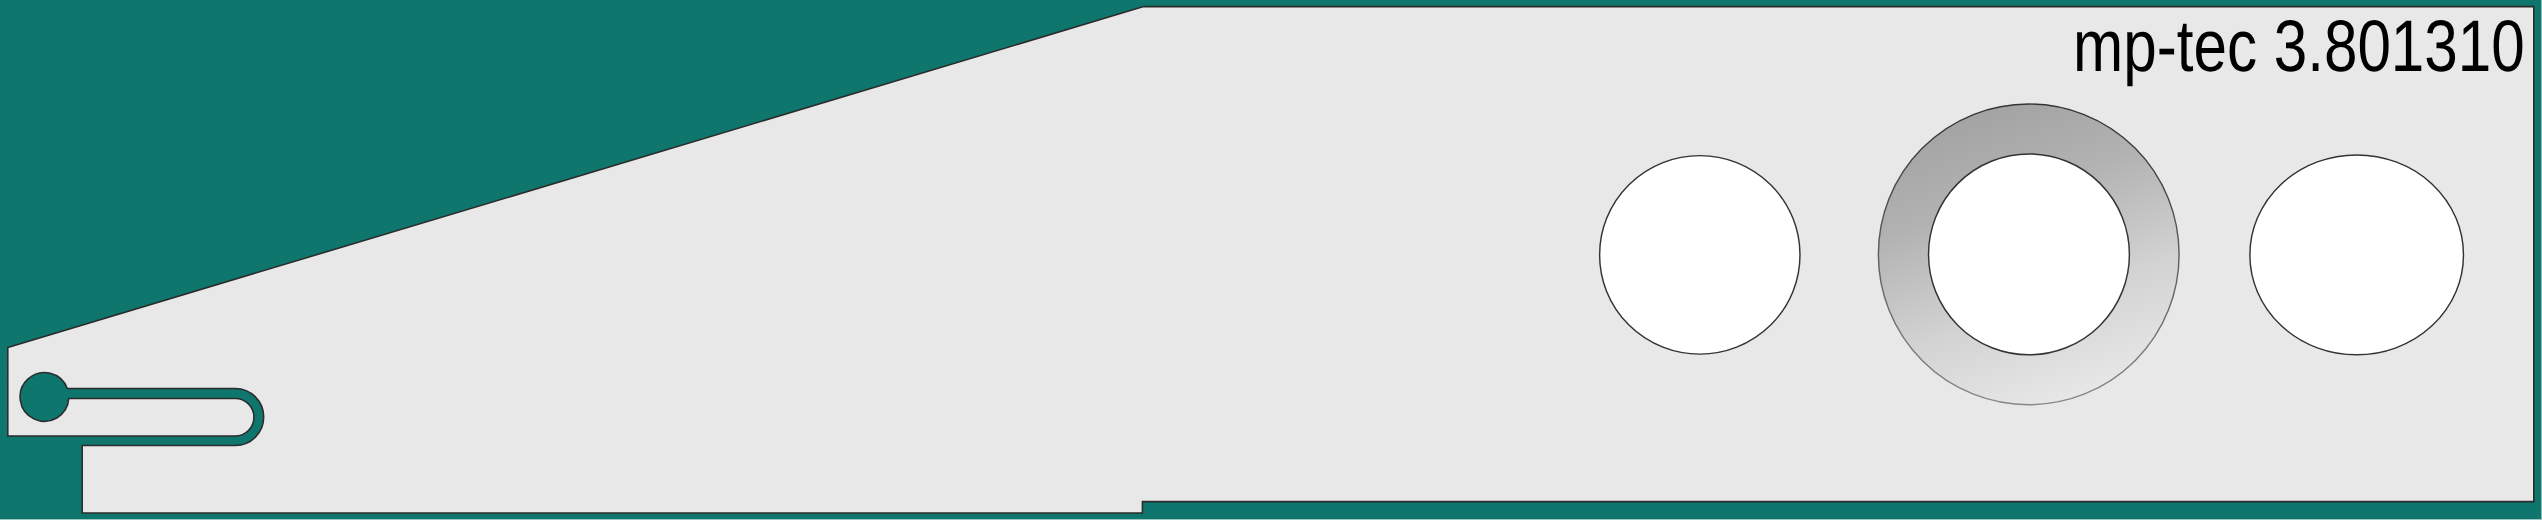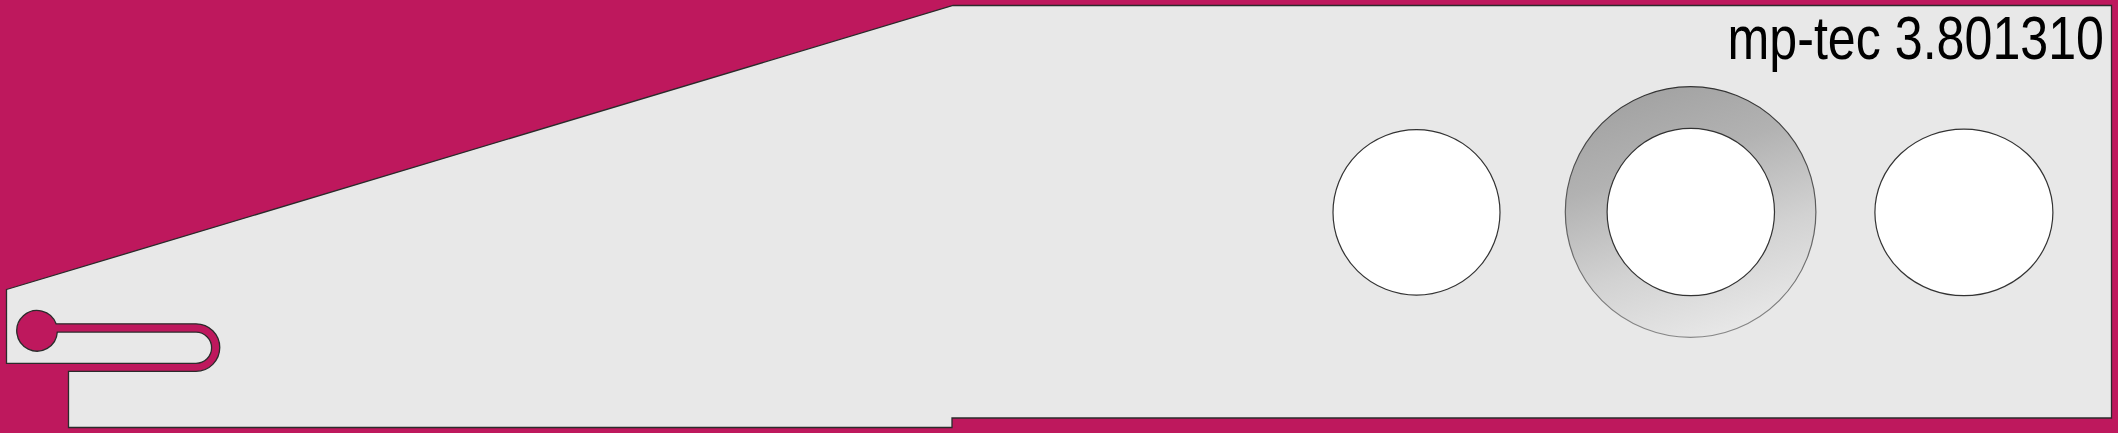--- a/index.html
+++ b/index.html
@@ -1,16 +1,16 @@
 <!DOCTYPE html>
 <html><head>
 <meta charset="utf-8">
 <style>
   html,body{margin:0;padding:0;background:#ffffff;}
-  .wrap{width:2118px;height:433px;position:relative;background:#be185d;overflow:hidden;}
+  .wrap{width:2118px;height:433px;position:relative;background:#0f766e;overflow:hidden;}
   svg{display:block;}
   .label{font-family:"Liberation Sans", sans-serif;font-size:61px;fill:#000000;}
 </style>
 </head>
 <body>
 
 <div class="wrap">
 <svg width="2118" height="433" viewBox="0 0 2118 433" xmlns="http://www.w3.org/2000/svg">
   <defs>
     <linearGradient id="ringGrad" x1="0.33" y1="0" x2="0.67" y2="1">

